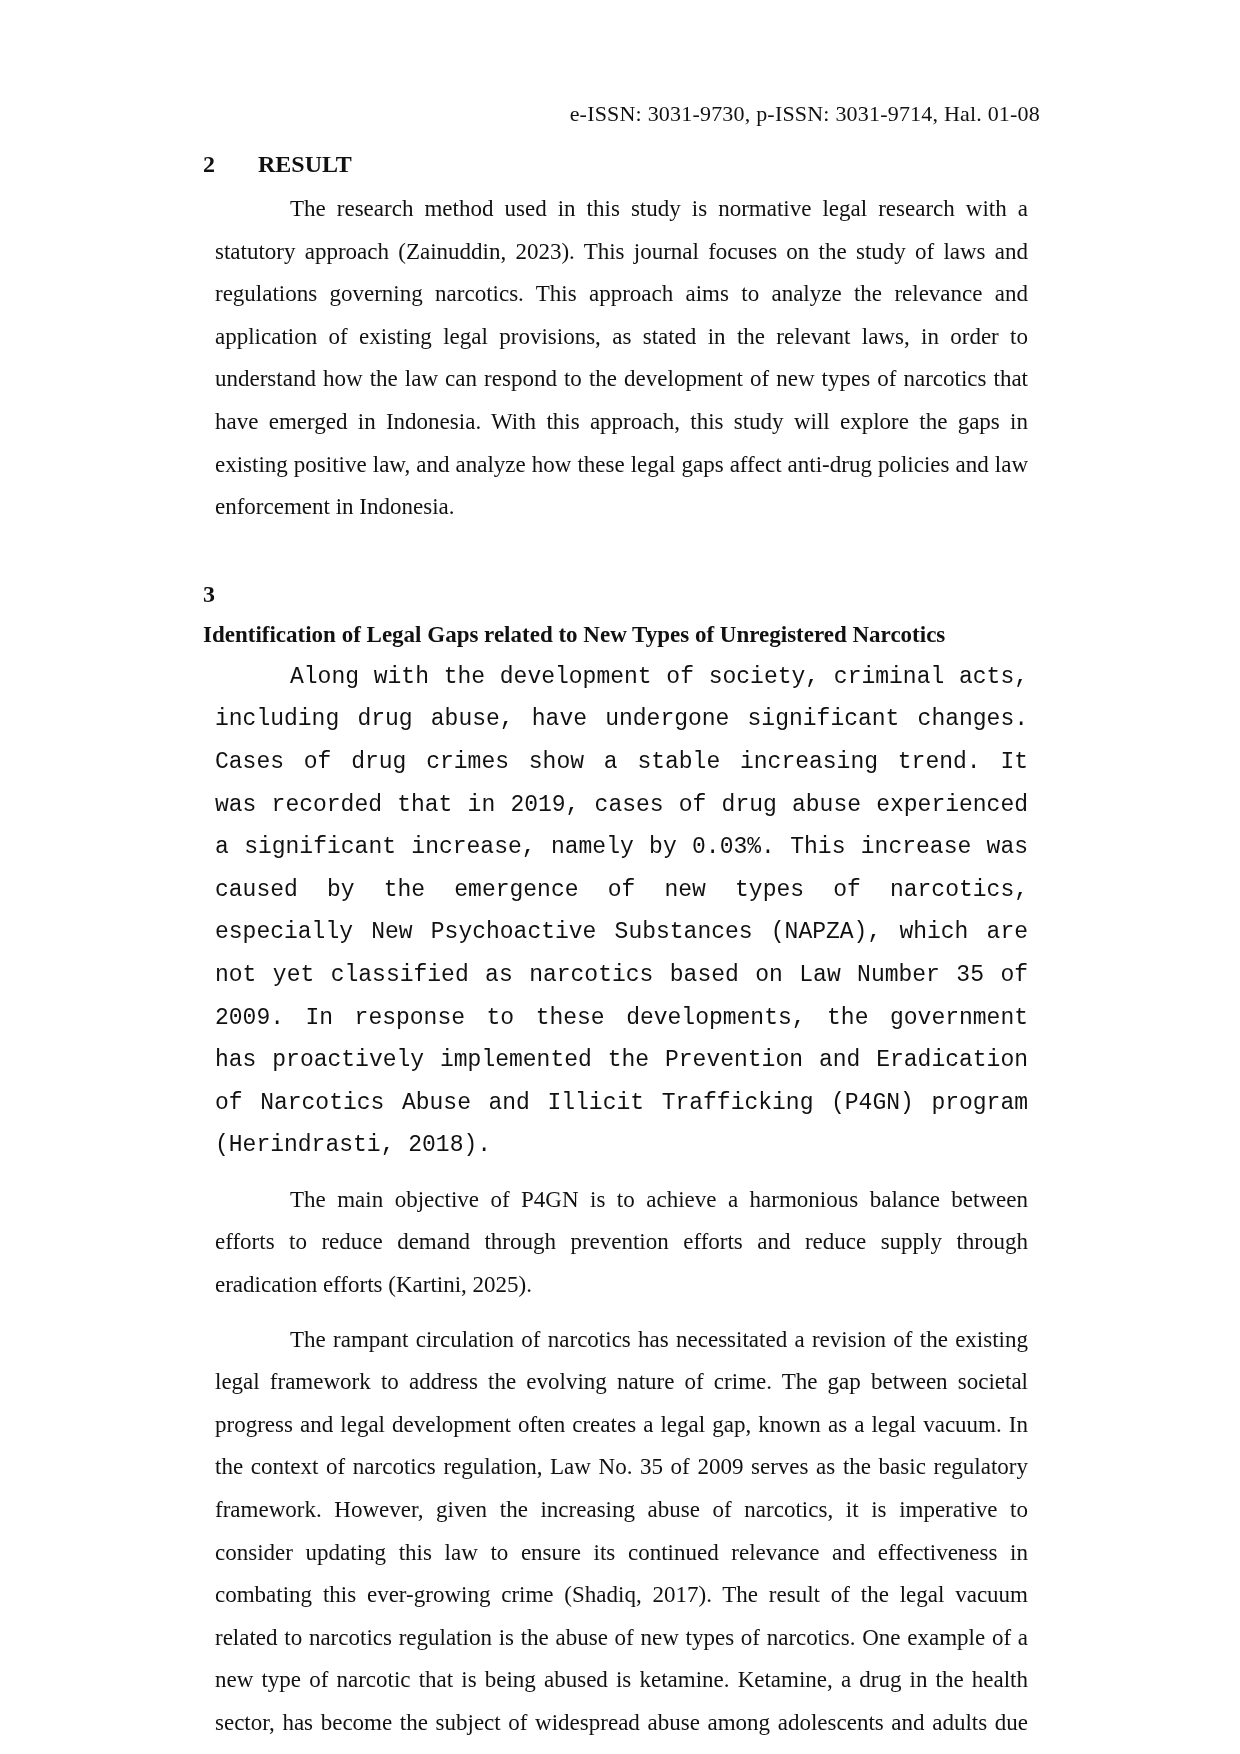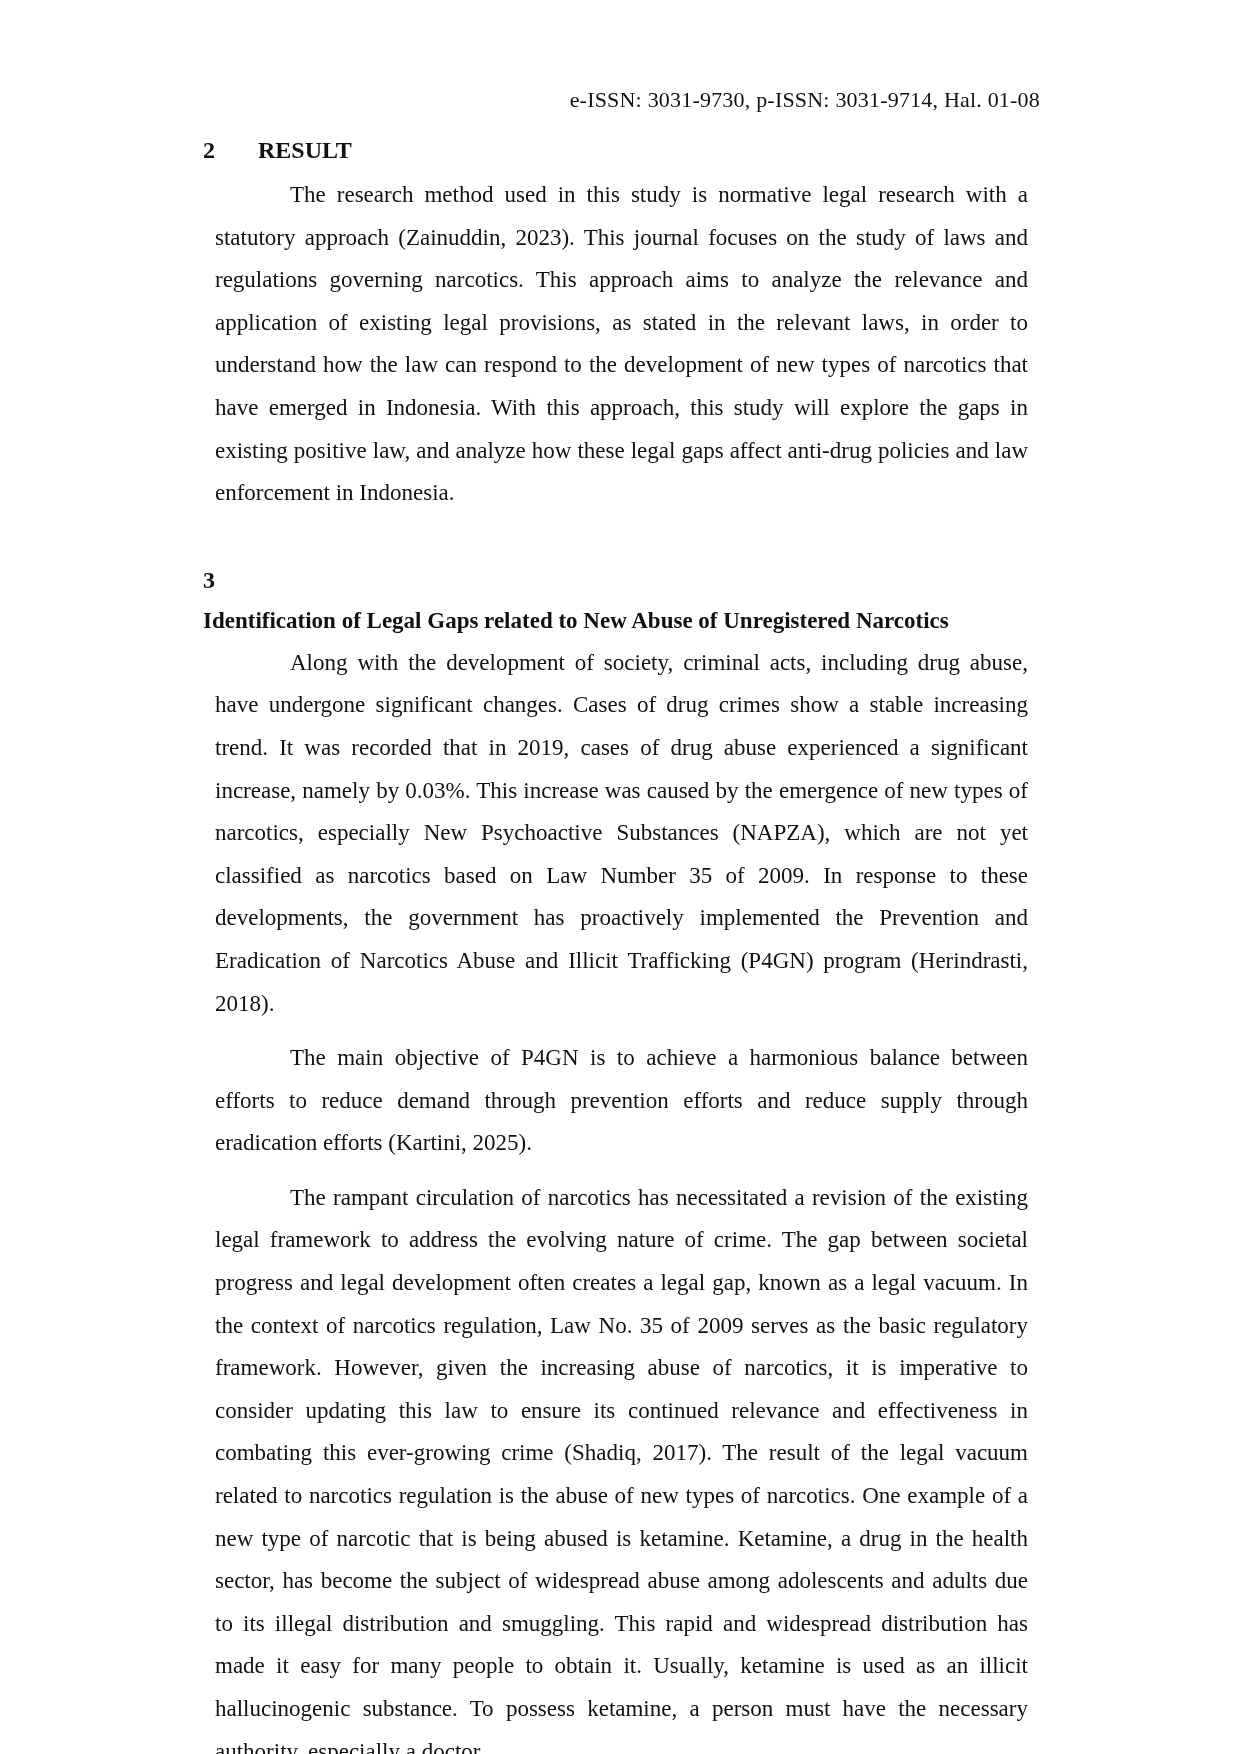--- a/index.html
+++ b/index.html
@@ -5,21 +5,21 @@
   * { margin: 0; padding: 0; box-sizing: border-box; }
   html, body { background: #ffffff; }
   .page {
     position: relative;
     width: 1134px;
     height: 1754px;
     margin: 0 auto;
     background: #ffffff;
     color: #111111;
     font-family: "Liberation Serif", "DejaVu Serif", serif;
-    padding: 2px 147px 0 150px;
+    padding: 16px 147px 0 150px;
     overflow: hidden;
   }
   .issn-header {
     margin-top: 84px;
     text-align: right;
     font-size: 22px;
     line-height: 28px;
     letter-spacing: 0.2px;
   }
   .section-heading {
@@ -44,41 +44,41 @@
   }
   .body-para {
     font-size: 23px;
     line-height: 42.6px;
     text-align: justify;
     text-indent: 75px;
     margin: 12px;
   }
   .para-method { margin-top: 9px; }
   .para-results { margin-top: 4px; }
-  .para-results-first { margin-top: 6px; }
+  .para-results-first { margin-top: 6px; font-family: Liberation Mono, monospace; }
 </style>
 </head>
 <body>
 
 <div class="page">
 
   <div class="issn-header">e-ISSN: 3031-9730, p-ISSN: 3031-9714, Hal. 01-08</div>
 
   <div class="section-heading heading-method">
     <span class="section-number">2</span>
     <span>RESULT</span>
   </div>
 
   <p class="body-para para-method">The research method used in this study is normative legal research with a statutory approach (Zainuddin, 2023). This journal focuses on the study of laws and regulations governing narcotics. This approach aims to analyze the relevance and application of existing legal provisions, as stated in the relevant laws, in order to understand how the law can respond to the development of new types of narcotics that have emerged in Indonesia. With this approach, this study will explore the gaps in existing positive law, and analyze how these legal gaps affect anti-drug policies and law enforcement in Indonesia.</p>
 
   <div class="section-heading heading-results">
     <span class="section-number">3</span>
   </div>
 
-  <div class="sub-heading">Identification of Legal Gaps related to New Abuse of Unregistered Narcotics</div>
+  <div class="sub-heading">Identification of Legal Gaps related to New Types of Unregistered Narcotics</div>
 
   <p class="body-para para-results-first">Along with the development of society, criminal acts, including drug abuse, have undergone significant changes. Cases of drug crimes show a stable increasing trend. It was recorded that in 2019, cases of drug abuse experienced a significant increase, namely by 0.03%. This increase was caused by the emergence of new types of narcotics, especially New Psychoactive Substances (NAPZA), which are not yet classified as narcotics based on Law Number 35 of 2009. In response to these developments, the government has proactively implemented the Prevention and Eradication of Narcotics Abuse and Illicit Trafficking (P4GN) program (Herindrasti, 2018).</p>
 
   <p class="body-para para-results">The main objective of P4GN is to achieve a harmonious balance between efforts to reduce demand through prevention efforts and reduce supply through eradication efforts (Kartini, 2025).</p>
 
   <p class="body-para para-results">The rampant circulation of narcotics has necessitated a revision of the existing legal framework to address the evolving nature of crime. The gap between societal progress and legal development often creates a legal gap, known as a legal vacuum. In the context of narcotics regulation, Law No. 35 of 2009 serves as the basic regulatory framework. However, given the increasing abuse of narcotics, it is imperative to consider updating this law to ensure its continued relevance and effectiveness in combating this ever-growing crime (Shadiq, 2017). The result of the legal vacuum related to narcotics regulation is the abuse of new types of narcotics. One example of a new type of narcotic that is being abused is ketamine. Ketamine, a drug in the health sector, has become the subject of widespread abuse among adolescents and adults due to its illegal distribution and smuggling. This rapid and widespread distribution has made it easy for many people to obtain it. Usually, ketamine is used as an illicit hallucinogenic substance. To possess ketamine, a person must have the necessary authority, especially a doctor</p>
 
 </div>
 
 </body></html>

